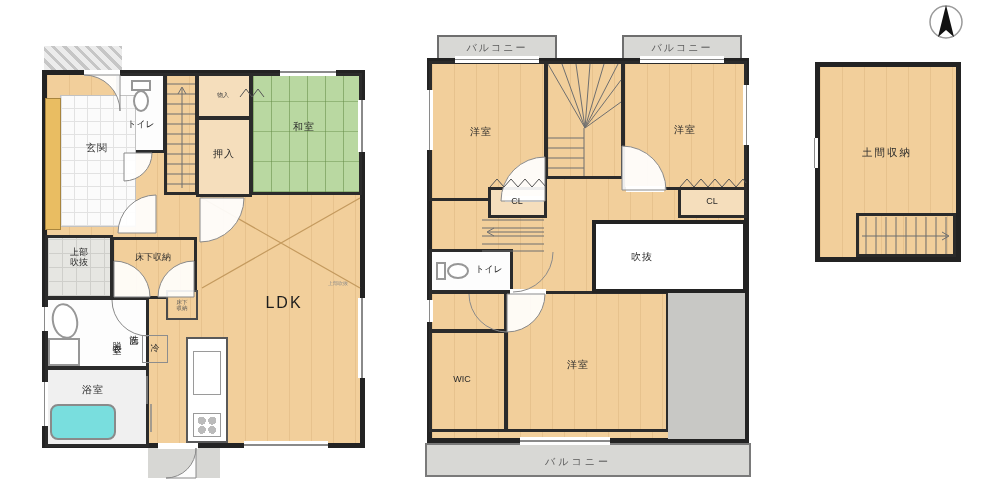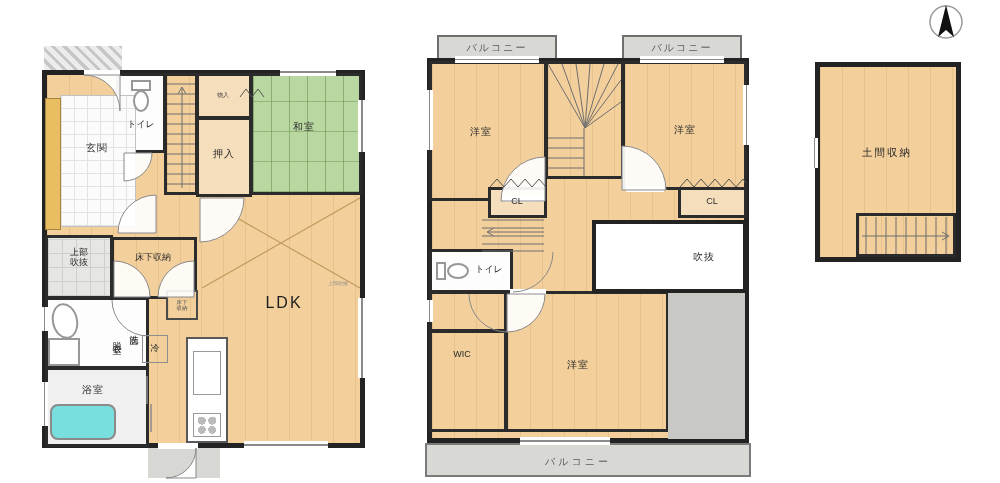--- a/index.html
+++ b/index.html
@@ -204,21 +204,21 @@
   <span class="lbl" style="left:93px;top:389px;">浴室</span>
   <span class="lbl wrap" style="left:182px;top:305px;width:14px;font-size:5.5px;letter-spacing:0;color:#555;">床下収納</span>
   <span class="lbl note" style="left:338px;top:284px;">上部吹抜</span>
 
   <span class="lbl gray" style="left:497px;top:47px;letter-spacing:2px;">バルコニー</span>
   <span class="lbl gray" style="left:682px;top:47px;letter-spacing:2px;">バルコニー</span>
   <span class="lbl md" style="left:481px;top:131px;">洋室</span>
   <span class="lbl md" style="left:685px;top:129px;">洋室</span>
   <span class="lbl sm" style="left:517px;top:202px;">CL</span>
   <span class="lbl sm" style="left:712px;top:202px;">CL</span>
-  <span class="lbl md" style="left:704px;top:256px;">吹抜</span>
+  <span class="lbl md" style="left:642px;top:256px;">吹抜</span>
   <span class="lbl sm" style="left:489px;top:270px;">トイレ</span>
-  <span class="lbl sm" style="left:462px;top:355px;">WIC</span>
+  <span class="lbl sm" style="left:462px;top:380px;">WIC</span>
   <span class="lbl md" style="left:578px;top:364px;">洋室</span>
   <span class="lbl md gray" style="left:578px;top:461px;letter-spacing:3px;">バルコニー</span>
 
   <span class="lbl" style="left:887px;top:153px;letter-spacing:2px;font-size:10.5px;">土間収納</span>
 
 </div>
 
 </body></html>

